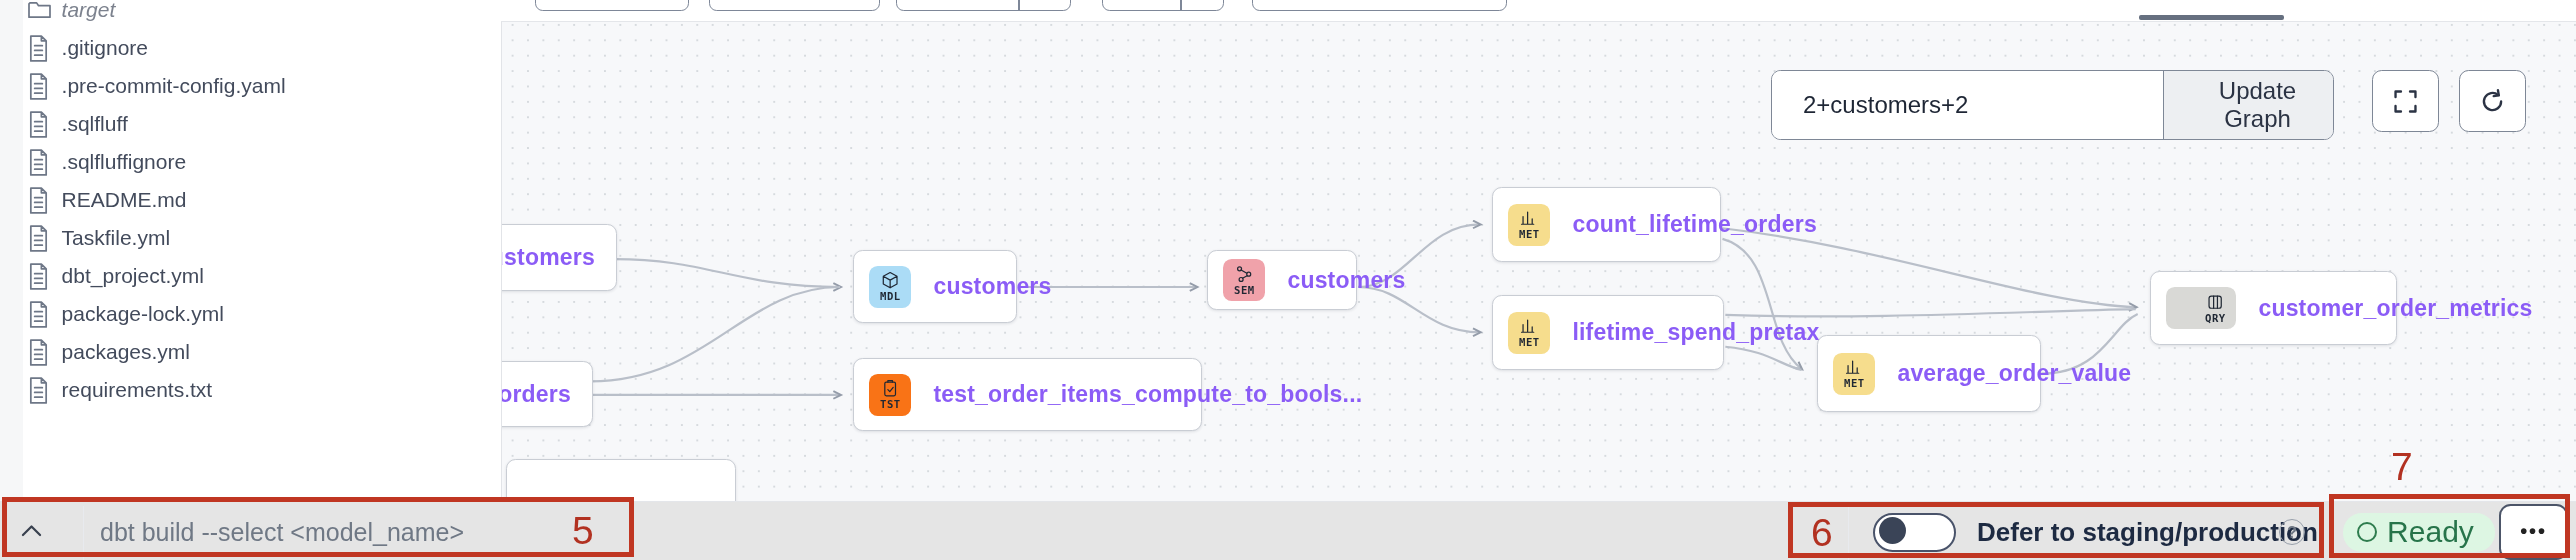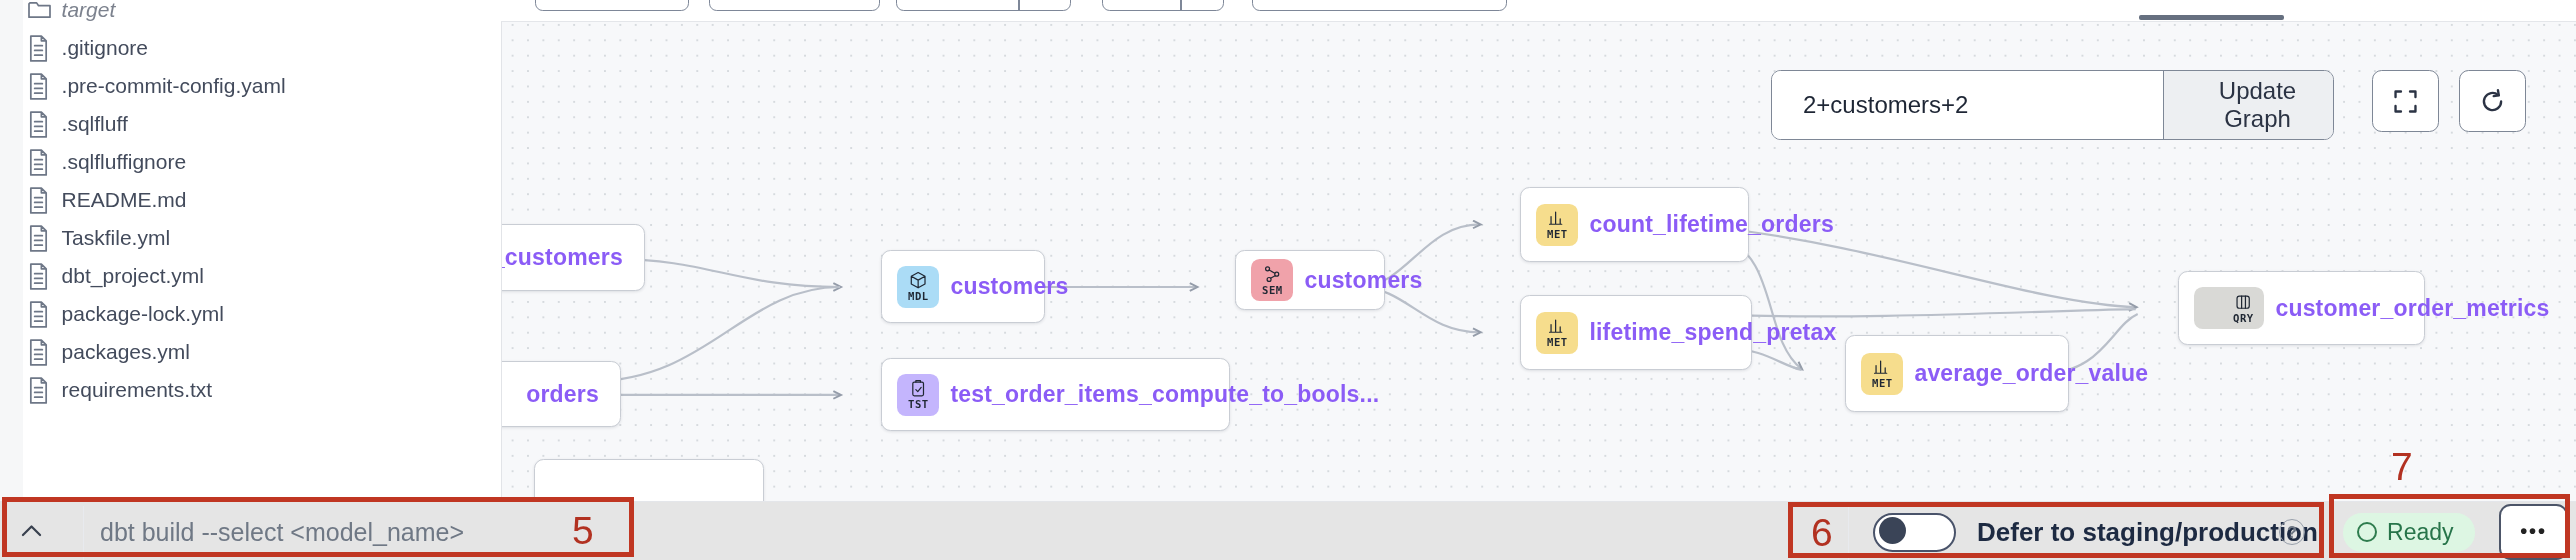--- a/index.html
+++ b/index.html
@@ -13,29 +13,29 @@
   .cutbtn .seg{position:absolute;top:0;bottom:0;width:1.9px;background:#7e8798;}
   .tab-underline{position:absolute;left:1638px;top:14.5px;width:145px;height:5.8px;background:#667080;border-radius:1.9px;}
 
   
   .canvas{position:absolute;left:501px;top:21px;width:2075px;height:480px;z-index:1;
     background-color:#f7f8fa;
     background-image:radial-gradient(#d6dade 1.3px, transparent 1.3px);
     background-size:15.4px 15.4px;background-position:3.9px 11.6px;}
   .edges{position:absolute;left:0;top:0;z-index:1;}
   .node{position:absolute;background:#fff;border:1.4px solid #c9cdd4;border-radius:9.6px;
-    box-shadow:0 1px 2.9px rgba(30,40,60,.12);display:flex;align-items:center;gap:11px;
-    padding-left:15.4px;box-sizing:border-box;z-index:2;margin-left:28px;}
+    box-shadow:0 1px 2.9px rgba(30,40,60,.12);display:flex;align-items:center;gap:22px;
+    padding-left:15.4px;box-sizing:border-box;z-index:2;}
   .node.clip-left{justify-content:flex-end;padding-right:21px;padding-left:0;}
   .nlabel{font-size:23px;color:#8b5cf6;font-weight:700;letter-spacing:0.2px;white-space:nowrap;}
   .badge{width:42px;height:42px;border-radius:8.7px;display:flex;flex-direction:column;
     align-items:center;justify-content:center;flex:0 0 42px;}
   .badge .btxt{font-family:"DejaVu Sans Mono",monospace;font-size:10.6px;font-weight:bold;
     color:#1f2733;line-height:10.6px;margin-top:1.9px;letter-spacing:0.5px;}
-  .b-mdl{background:#abdcf6;} .b-sem{background:#f0a2aa;} .b-tst{background:#c4b5fd;}
+  .b-mdl{background:#abdcf6;} .b-sem{background:#f0a2aa;} .b-tst{background:#f97316;}
   .b-met{background:#f6dd8d;} .b-qry{background:#d9d9d6;padding-left:28px;}
   .glyph{stroke:#1f2733;fill:none;stroke-width:1.6;stroke-linecap:round;stroke-linejoin:round;}
 
   
   .selector-group{position:absolute;left:1270px;top:49px;width:563px;height:70px;z-index:3;
     border:1.9px solid #7e8796;border-radius:9.6px;background:#fff;display:flex;overflow:hidden;
     box-sizing:border-box;}
   .selector-input{width:360px;border:none;outline:none;font-family:"Liberation Sans",sans-serif;
     font-size:24px;color:#1e2635;padding:0 0 0 31px;background:#fff;}
   .update-btn{flex:1;background:#edeff2;border:none;border-left:1.9px solid #7e8796;
@@ -69,21 +69,21 @@
     border-radius:20px;background:#fff;box-sizing:border-box;cursor:pointer;}
   .knob{position:absolute;left:3.9px;top:2.9px;width:27px;height:27px;border-radius:50%;background:#3a4457;}
   .defer-label{position:absolute;left:1977px;top:0;height:60px;display:flex;align-items:center;
     font-size:26px;font-weight:600;color:#1d2a42;}
   .help-icon{position:absolute;left:2279px;top:17.3px;width:26px;height:26px;border:1.9px solid #98a0ab;
     border-radius:50%;box-sizing:border-box;display:flex;align-items:center;justify-content:center;
     font-size:16.4px;color:#6d7683;font-weight:600;}
   .ready-pill{position:absolute;left:2343px;top:10.6px;height:39px;padding:0 21px 0 13.5px;background:#ddf6e3;
     border-radius:19px;display:flex;align-items:center;gap:10.6px;}
   .ready-circle{width:20px;height:20px;border:2.4px solid #2e7c4e;border-radius:50%;box-sizing:border-box;}
-  .ready-text{font-size:23px;color:#27744a;font-weight:500;}
+  .ready-text{font-size:30px;color:#27744a;font-weight:500;}
   .menu-btn{position:absolute;left:2499px;top:1.9px;width:69px;height:56px;background:#fff;
     border:2.4px solid #4c5568;border-radius:11.6px;box-sizing:border-box;display:flex;align-items:center;
     justify-content:center;font-size:20px;letter-spacing:1.9px;color:#222;font-weight:bold;cursor:pointer;}
 
   
   .ann{position:absolute;border:5.8px solid #c03622;box-sizing:border-box;z-index:9;pointer-events:none;}
   .ann-num{position:absolute;font-size:39px;color:#b23121;z-index:10;pointer-events:none;
     font-family:"Liberation Sans",sans-serif;}
 </style>
 </head>

